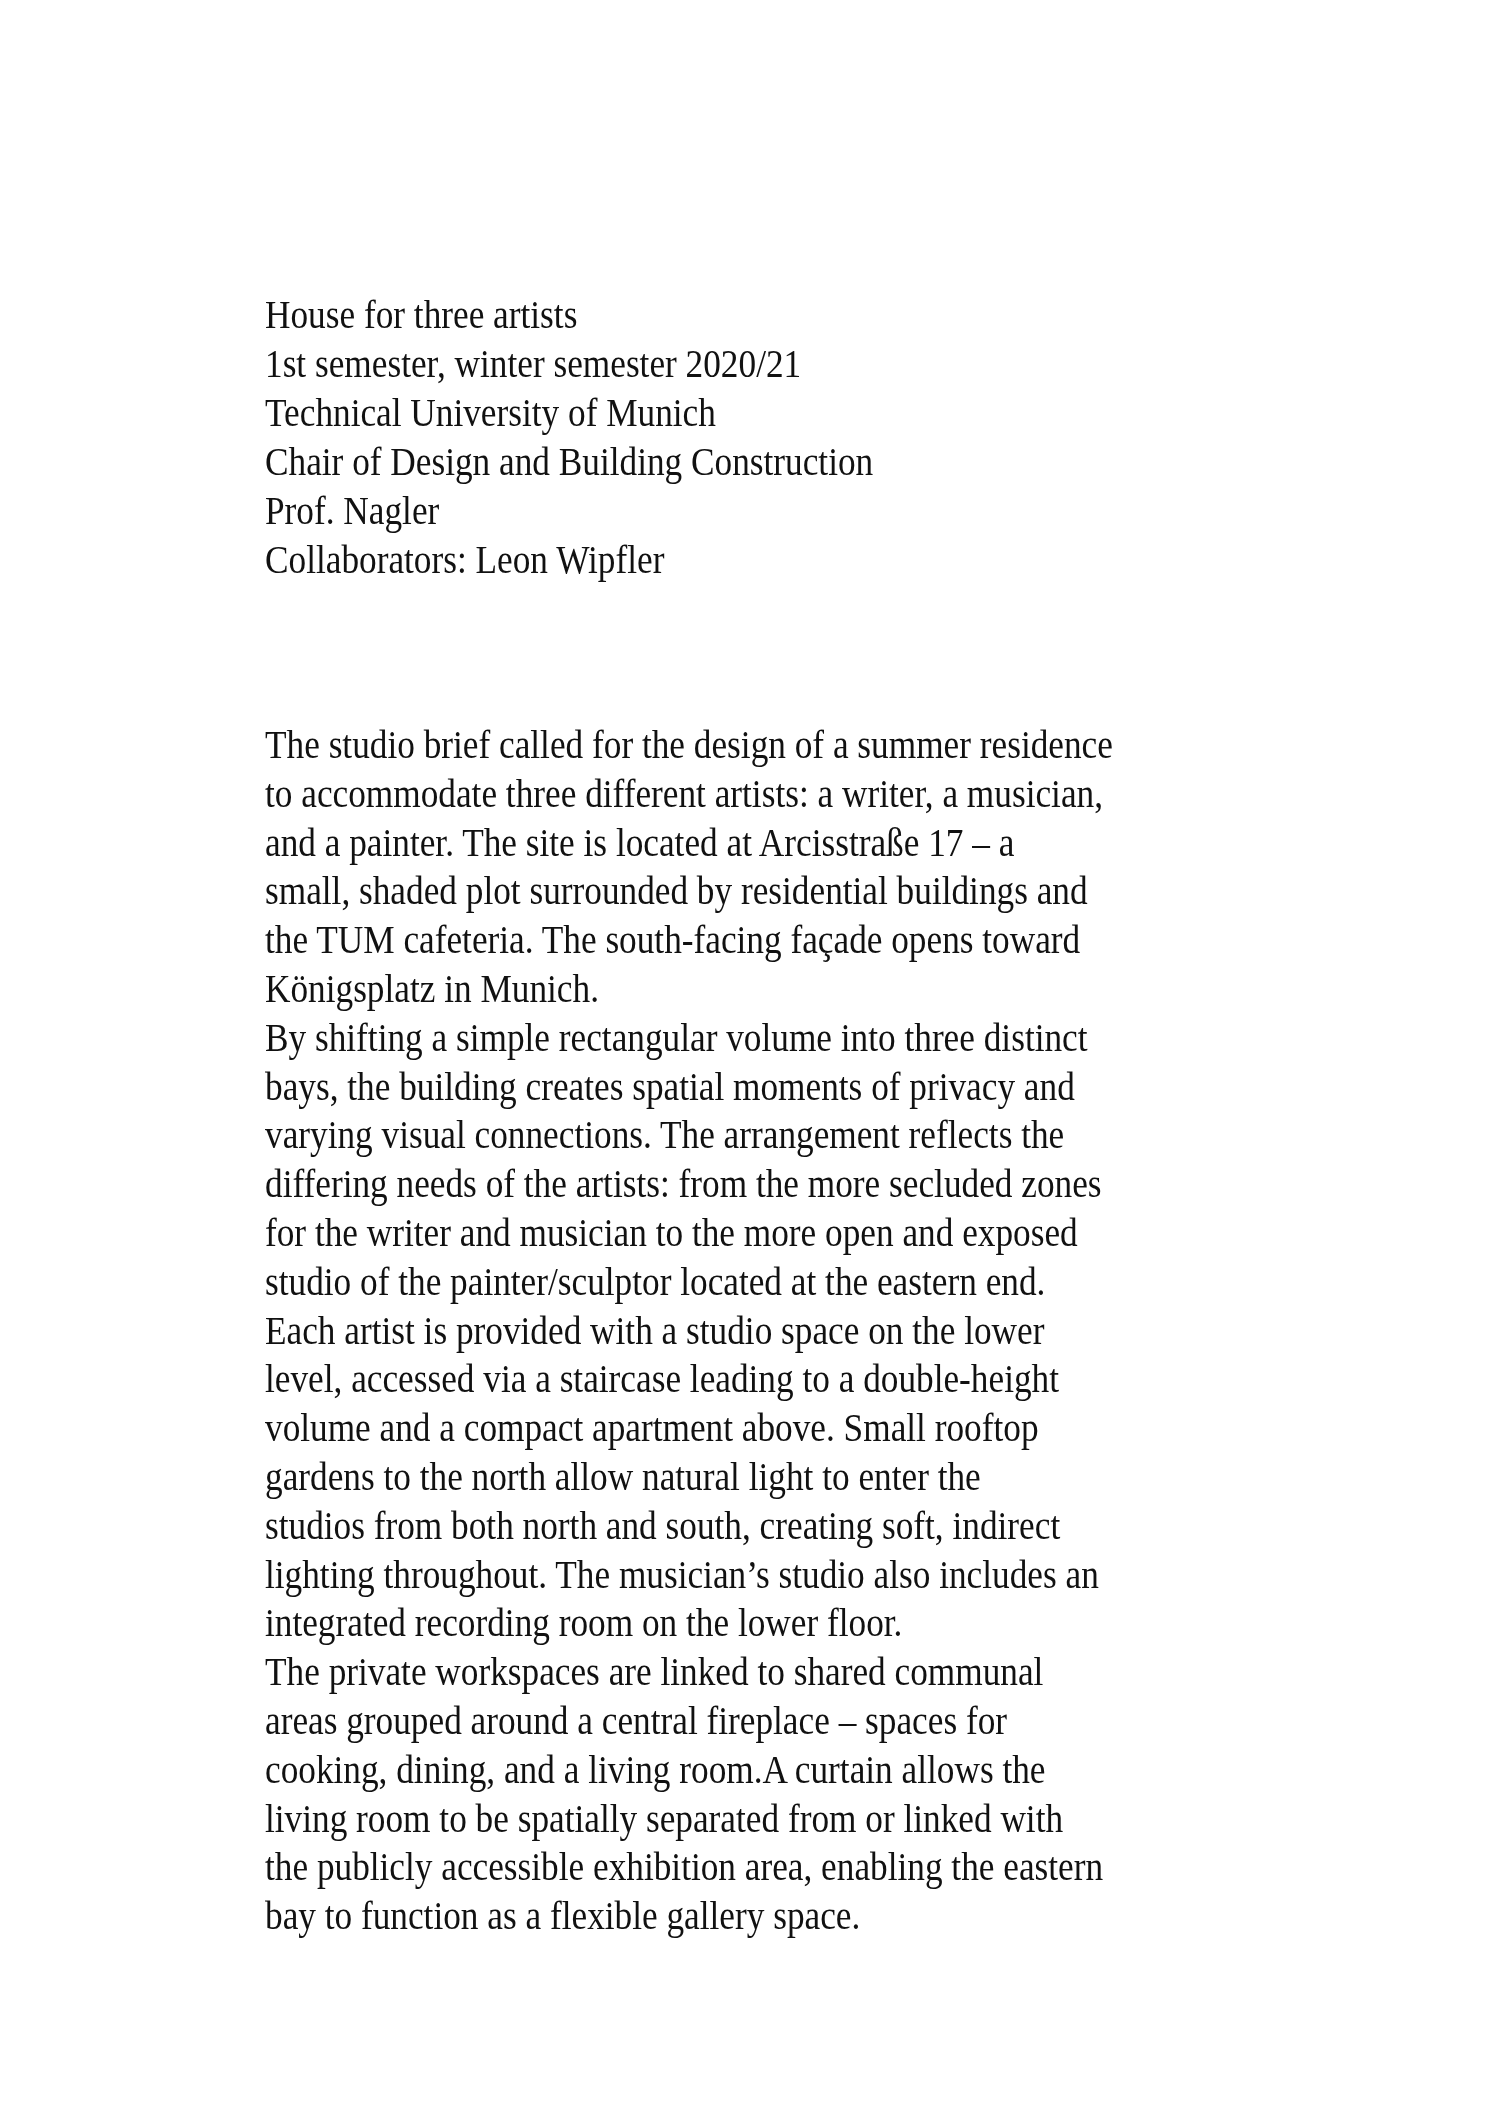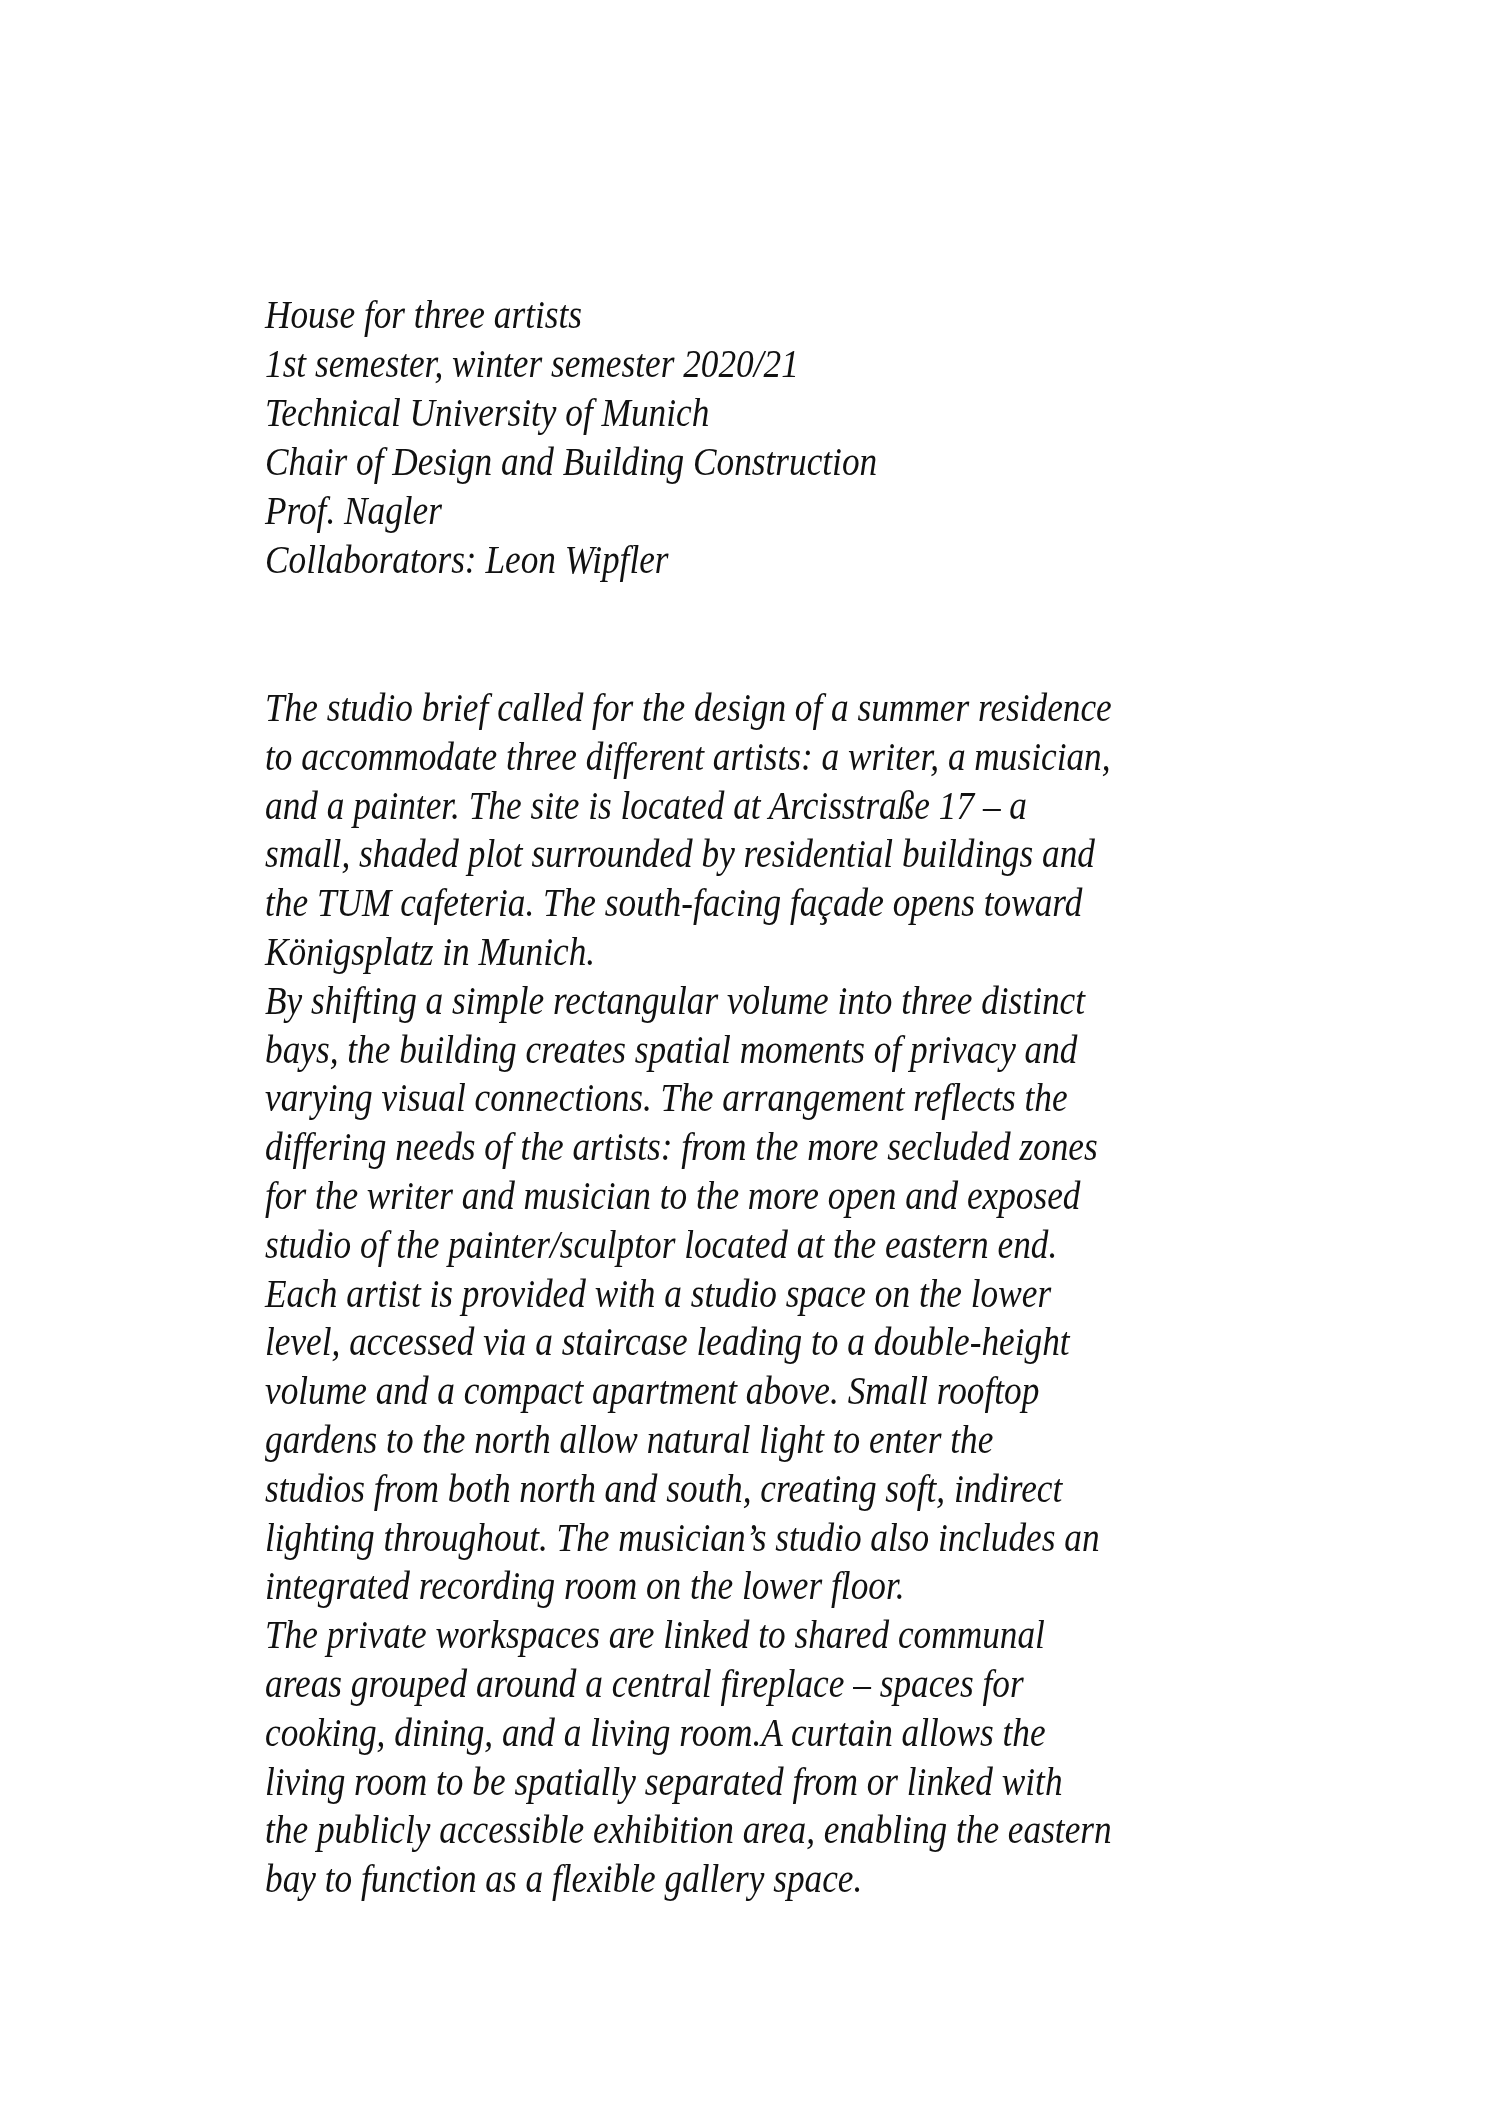--- a/index.html
+++ b/index.html
@@ -17,36 +17,35 @@
       position: absolute;
       left: 0; top: 0;
       width: 1500px;
       height: 2122px;
       background: #ffffff;
     }
     .block {
       position: absolute;
       left: 265px;
       font-family: "Liberation Serif", "DejaVu Serif", serif;
-      font-style: italic;
       font-size: 41px;
       color: #111111;
     }
     .line {
       display: block;
       white-space: nowrap;
       transform-origin: 0 50%;
       transform: scaleX(0.86);
     }
     .header-block {
       top: 290px;
       line-height: 49px;
     }
     .body-block {
-      top: 683px;
+      top: 720px;
       line-height: 48.8px;
     }
   </style>
 </head>
 <body>
 
 <div class="page">
 
   <div class="block header-block">
     <span class="line">House for three artists</span>

